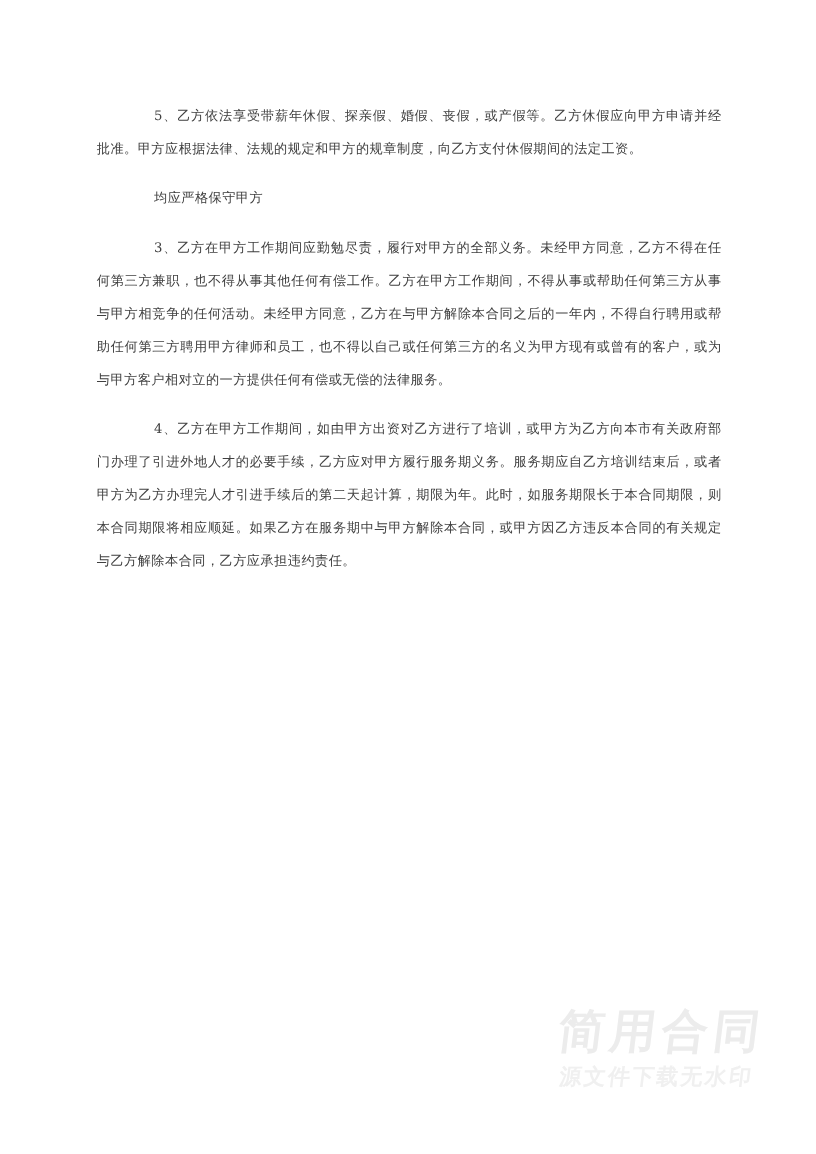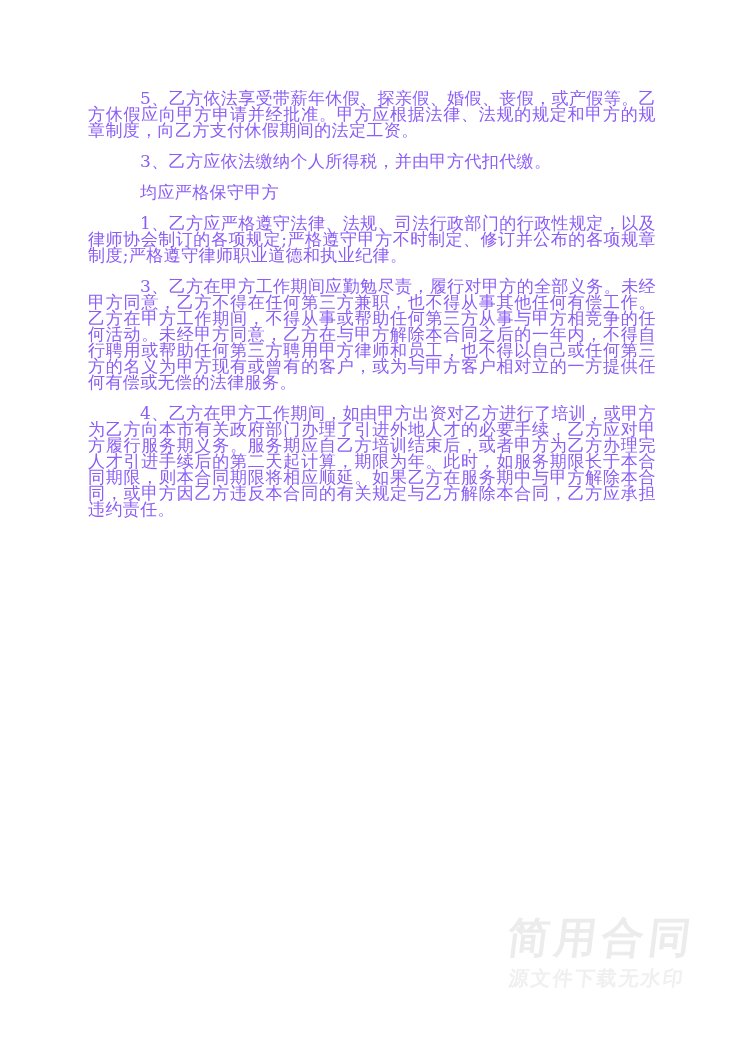--- a/index.html
+++ b/index.html
@@ -17,23 +17,23 @@
   .page {
     position: absolute;
     inset: 0;
     background: #ffffff;
   }
   .doc {
     position: absolute;
     left: 88px;
     top: 90px;
     width: 568px;
-    color: #8b5cf6;
-    font-size: 17px;
-    line-height: 16px;
+    color: #404040;
+    font-size: 12px;
+    line-height: 30px;
     letter-spacing: 0.4px;
     text-align: justify;
   }
   .para {
     margin: 0 0 15px 0;
     text-indent: 52px;
   }
   .para:last-child {
     margin-bottom: 0;
   }
@@ -62,23 +62,21 @@
     color: #f0f0f0;
   }
 </style>
 </head>
 <body>
 
 <div class="page">
 
   <div class="doc">
     <p class="para">5、乙方依法享受带薪年休假、探亲假、婚假、丧假，或产假等。乙方休假应向甲方申请并经批准。甲方应根据法律、法规的规定和甲方的规章制度，向乙方支付休假期间的法定工资。</p>
-    <p class="para">3、乙方应依法缴纳个人所得税，并由甲方代扣代缴。</p>
     <p class="para">均应严格保守甲方</p>
-    <p class="para">1、乙方应严格遵守法律、法规、司法行政部门的行政性规定，以及律师协会制订的各项规定;严格遵守甲方不时制定、修订并公布的各项规章制度;严格遵守律师职业道德和执业纪律。</p>
     <p class="para">3、乙方在甲方工作期间应勤勉尽责，履行对甲方的全部义务。未经甲方同意，乙方不得在任何第三方兼职，也不得从事其他任何有偿工作。乙方在甲方工作期间，不得从事或帮助任何第三方从事与甲方相竞争的任何活动。未经甲方同意，乙方在与甲方解除本合同之后的一年内，不得自行聘用或帮助任何第三方聘用甲方律师和员工，也不得以自己或任何第三方的名义为甲方现有或曾有的客户，或为与甲方客户相对立的一方提供任何有偿或无偿的法律服务。</p>
     <p class="para">4、乙方在甲方工作期间，如由甲方出资对乙方进行了培训，或甲方为乙方向本市有关政府部门办理了引进外地人才的必要手续，乙方应对甲方履行服务期义务。服务期应自乙方培训结束后，或者甲方为乙方办理完人才引进手续后的第二天起计算，期限为年。此时，如服务期限长于本合同期限，则本合同期限将相应顺延。如果乙方在服务期中与甲方解除本合同，或甲方因乙方违反本合同的有关规定与乙方解除本合同，乙方应承担违约责任。</p>
   </div>
 
   <div class="watermark">
     <div class="watermark-title">简用合同</div>
     <div class="watermark-subtitle">源文件下载无水印</div>
   </div>
 
 </div>

